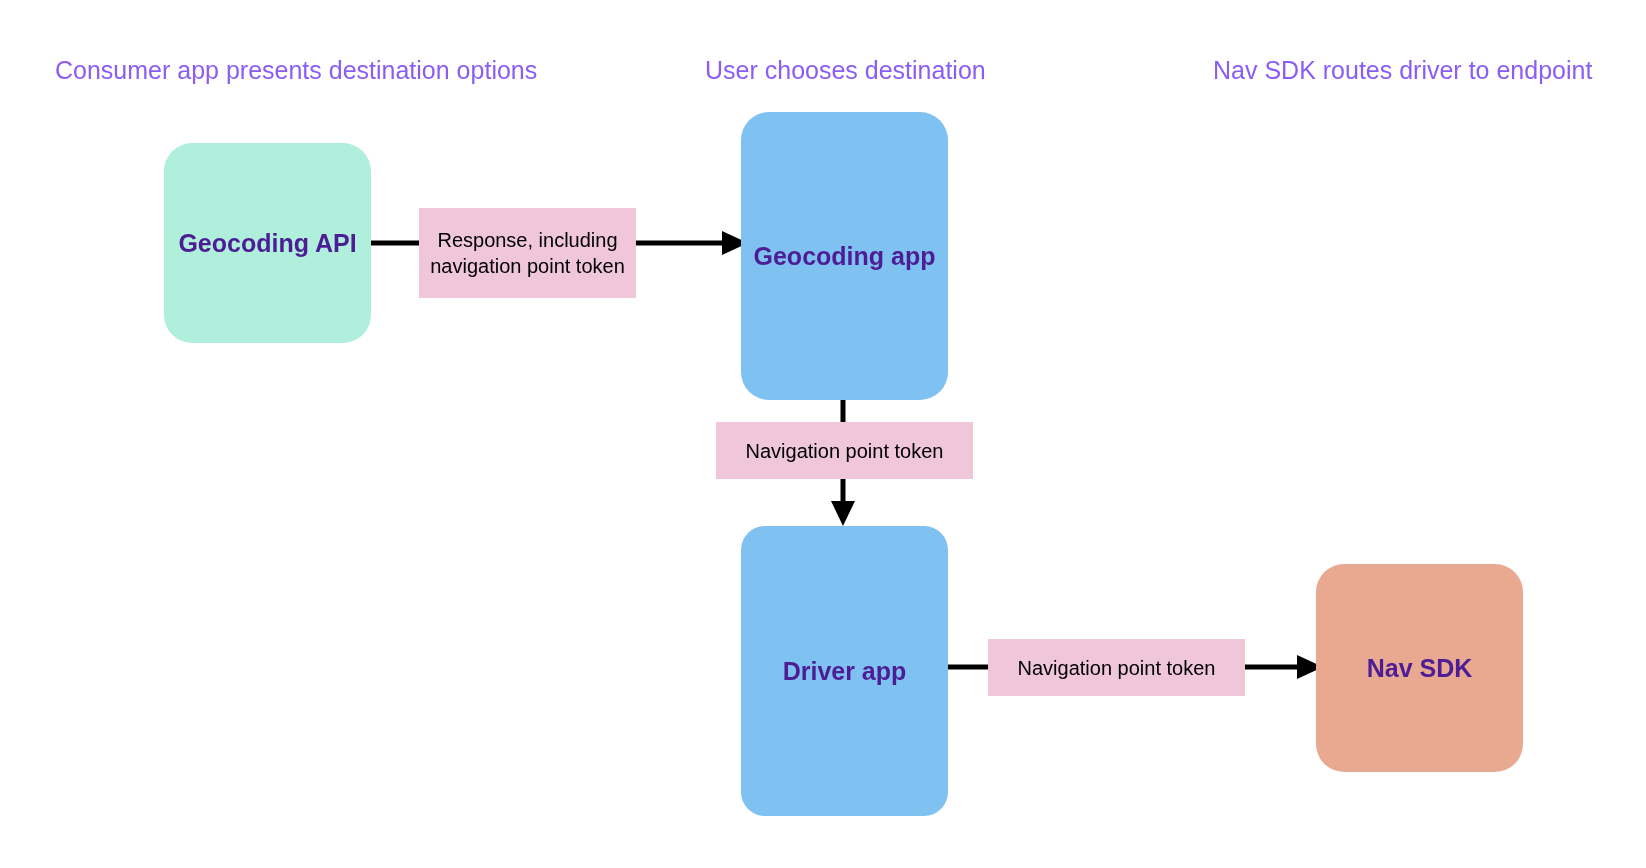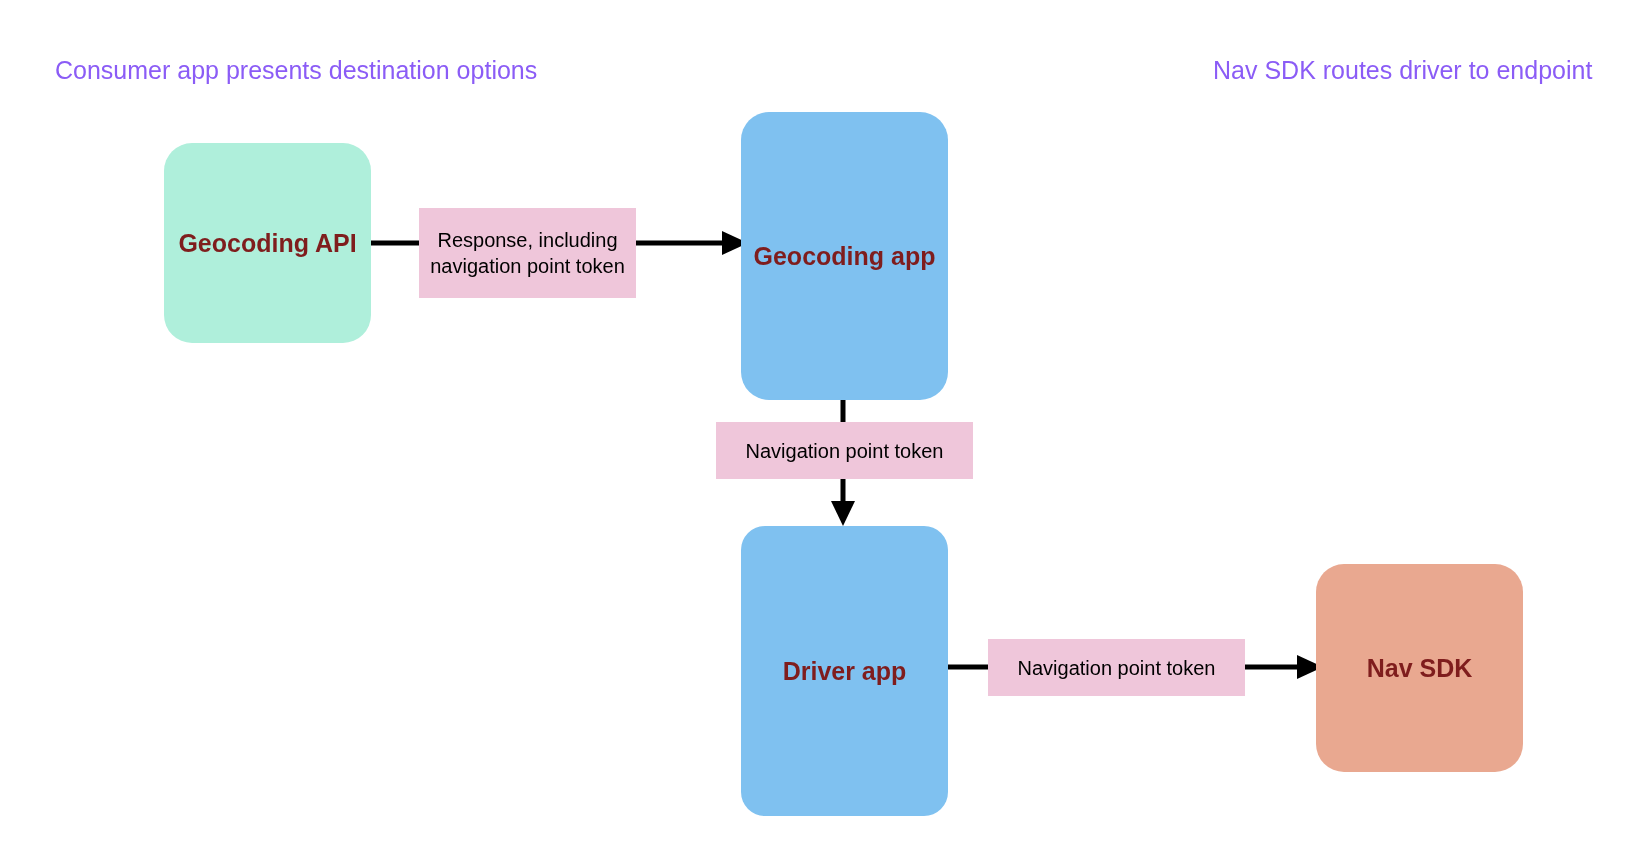--- a/index.html
+++ b/index.html
@@ -35,21 +35,21 @@
     border-radius: 28px;
     display: flex;
     align-items: center;
     justify-content: center;
     box-sizing: border-box;
     z-index: 3;
   }
   .node-label {
     font-size: 25px;
     font-weight: 700;
-    color: #7f1d1d;
+    color: #4c1d95;
     text-align: center;
     line-height: 30px;
     white-space: nowrap;
   }
 
   
   .chip {
     position: absolute;
     display: flex;
     align-items: center;
@@ -72,20 +72,21 @@
   }
   .edge svg { display: block; overflow: visible; }
 </style>
 </head>
 <body>
 
 <div id="canvas">
 
   <div class="col-header" style="left:55px; top:55px;">Consumer app presents destination options</div>
 
+  <div class="col-header" style="left:705px; top:55px;">User chooses destination</div>
 
   <div class="col-header" style="left:1213px; top:55px;">Nav SDK routes driver to endpoint</div>
 
   <div class="edge" style="left:370px; top:228px; width:380px; height:30px;">
     <svg width="380" height="30" viewBox="0 0 380 30">
       <line x1="0" y1="15" x2="357" y2="15" stroke="#000000" stroke-width="5"></line>
       <polygon points="352,3 378,15 352,27" fill="#000000"></polygon>
     </svg>
   </div>
 

